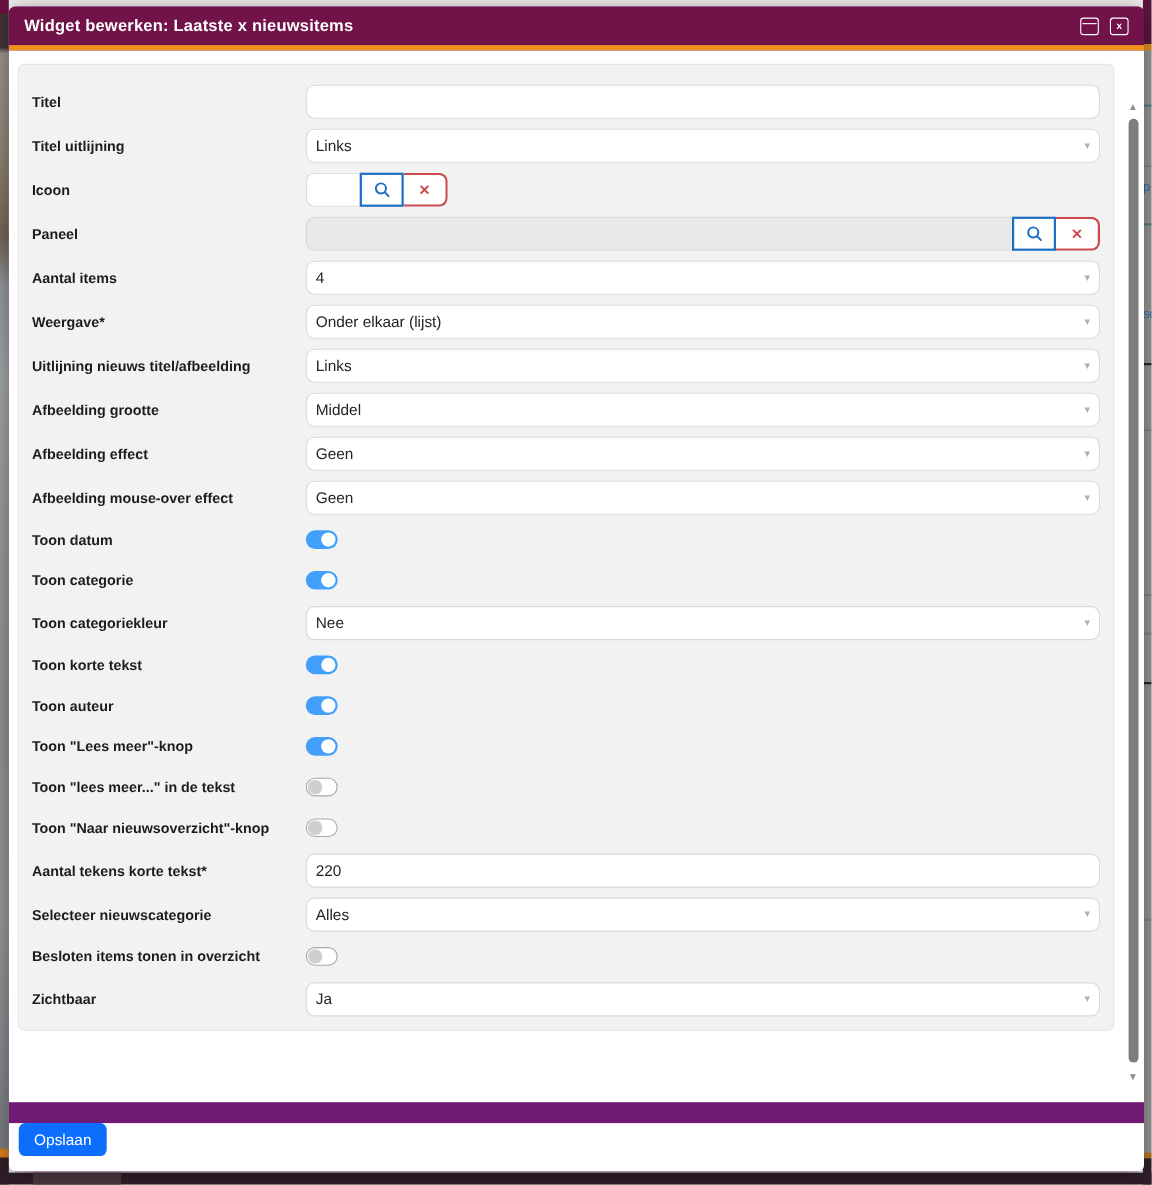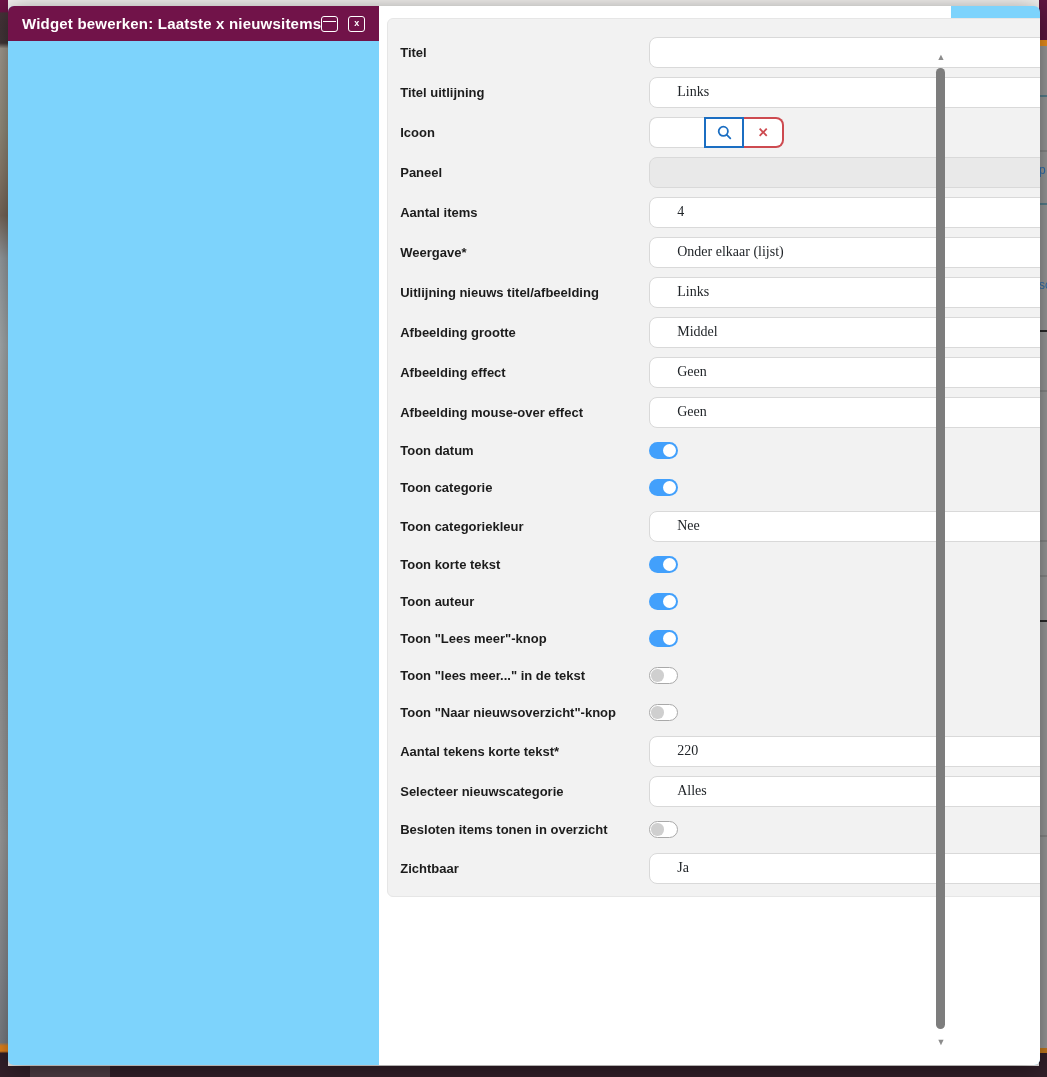--- a/index.html
+++ b/index.html
@@ -20,22 +20,22 @@
   .bg-right .hdr-orange { position:absolute; top:40px; left:0; right:0; height:6px; background:#f0921e; }
   .bg-right .ln { position:absolute; left:0; right:0; height:2px; }
   .bg-right .frag { position:absolute; left:0; color:#2d6fb0; font-size:12px; line-height:12px; }
   .bg-right .bot-orange { position:absolute; top:1048px; left:0; right:0; height:5px; background:#c57a1d; }
   .bg-right .bot-dark { position:absolute; top:1053px; left:0; right:0; bottom:0; background:#33202a; }
   .bg-bottom { position:absolute; left:0; top:1066px; width:1047px; height:11px; background:#33202a; z-index:0; }
   .bg-bottom .patch { position:absolute; left:30px; top:0; width:80px; height:11px; background:#4e3d44; }
 
   
   .modal { position:absolute; left:8px; top:6px; width:1032px; height:1059px; z-index:2;
-    background:#7dd3fc; border-radius:6px; box-shadow:0 4px 24px rgba(0,0,0,.45);
-    display:flex; overflow:hidden; }
+    background:#701a75; border-radius:6px; box-shadow:0 4px 24px rgba(0,0,0,.45);
+    display:flex; flex-direction:column; overflow:hidden; }
   .modal-header { height:35px; background:#711349; display:flex; align-items:center;
     padding:0 14px; flex:0 0 auto; }
   .modal-title { color:#ffffff; font-size:15px; font-weight:bold; letter-spacing:.2px; }
   .header-actions { margin-left:auto; display:flex; align-items:center; gap:10px; }
   .hbtn { width:17px; height:16px; border:1.6px solid #ffffff; border-radius:3px;
     display:flex; align-items:center; justify-content:center; cursor:pointer; position:relative; }
   .hbtn.max::after { content:""; position:absolute; left:1px; right:1px; top:4px; height:1.6px; background:#ffffff; }
   .hbtn.close { color:#fff; font-size:9px; font-weight:bold; line-height:1; }
   .accent-bar { height:5px; background:#f0921e; flex:0 0 auto; }
 
@@ -44,22 +44,22 @@
     background:#f2f2f2; border:1px solid #e6e6e6; border-radius:6px;
     padding:13px 12px 8px 12px; }
 
   .row { display:flex; align-items:center; }
   .row.h40 { height:40px;justify-content:center; }
   .row.h37 { height:37px; }
   .row-label { width:249px; flex:0 0 249px; font-size:13px; font-weight:bold; color:#1c1c1c; }
   .row-ctrl { flex:1 1 auto; display:flex; align-items:center; position:relative; }
 
   .tinput, .select { height:31px; width:100%; background:#ffffff; border:1px solid #d9d9d9;
-    border-radius:8px; font-size:14px; color:#212529; padding:0 27px;
-    font-family:Liberation Serif, serif; outline:none; }
+    border-radius:8px; font-size:14px; color:#212529; padding:0 8px;
+    font-family:Liberation Sans, sans-serif; outline:none; }
   .select { display:flex; align-items:center; justify-content:space-between; cursor:pointer; }
   .select .caret { color:#b0b0b5; font-size:10px; }
 
   .toggle { width:29px; height:17px; border-radius:9px; position:relative; cursor:pointer; }
   .toggle.on { background:#42a0fc; }
   .toggle.on .knob { position:absolute; right:2px; top:2px; width:13px; height:13px;
     border-radius:50%; background:#ffffff; }
   .toggle.off { background:#ffffff; border:1.5px solid #a9a9a9; }
   .toggle.off .knob { position:absolute; left:1px; top:1px; width:12.5px; height:12.5px;
     border-radius:50%; background:#cfcfcf; }

